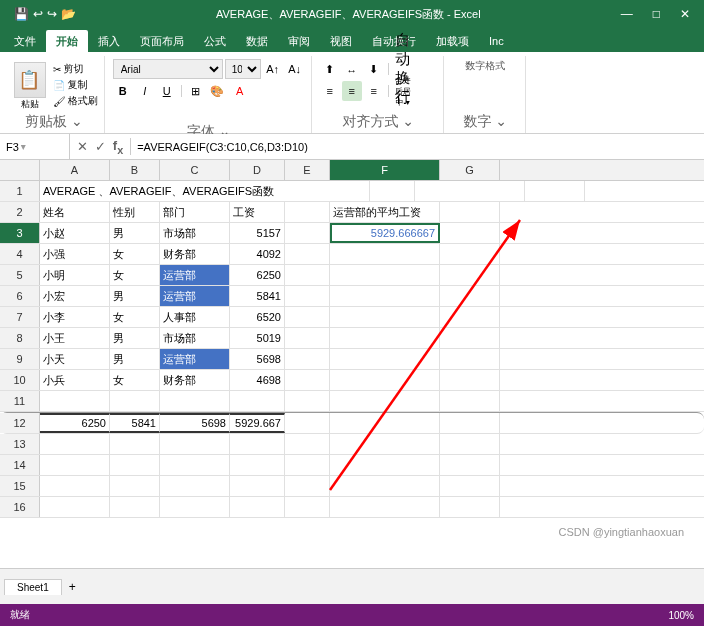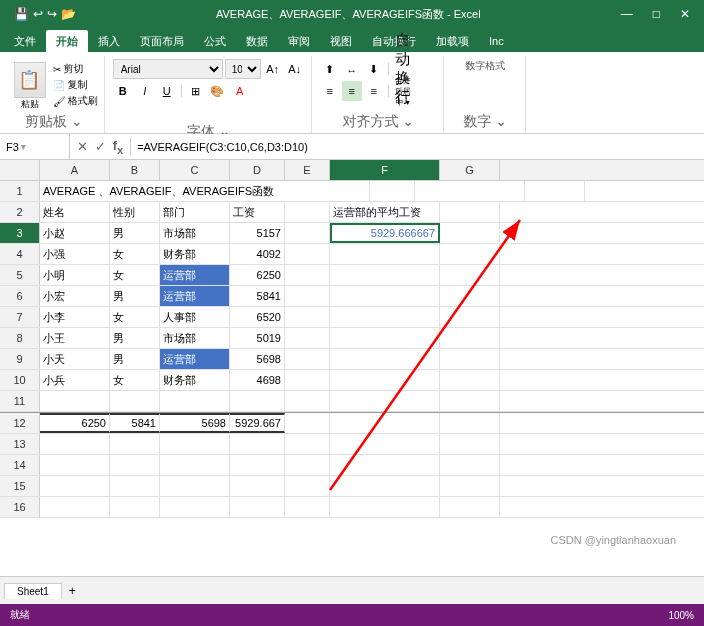--- a/index.html
+++ b/index.html
@@ -219,21 +219,21 @@
     }
     .cell.active-cell { border: 2px solid #217346; }
     .cell.highlighted { background: #4472c4; color: #fff; }
     .cell.result-cell { color: #4472c4; font-weight: normal; padding-left: 31px; }
     .cell.right-align { justify-content: flex-end; }
 
     
     .sheet-tabs {
       background: #f2f2f2;
       border-top: 1px solid #ccc;
-      height: 28px;
+      height: 36px;
       display: flex;
       align-items: center;
       padding: 0 4px;
     }
     .sheet-tab {
       padding: 2px 12px;
       font-size: 10px;
       background: #fff;
       border: 1px solid #ccc;
       border-bottom: none;
@@ -250,21 +250,21 @@
       justify-content: space-between;
       padding: 0 10px;
       color: #fff;
       font-size: 10px;
     }
 
     
     .watermark {
       position: absolute;
       bottom: 30px;
-      right: 28px;
+      right: 20px;
       color: #999;
       font-size: 11px;
     }
     .sheet-area {
       position: relative;
     }
     .arrow-svg {
       position: absolute;
       top: 0;
       left: 0;
@@ -555,21 +555,21 @@
         <div class="row-header">11</div>
         <div class="cell col-a"></div>
         <div class="cell col-b"></div>
         <div class="cell col-c"></div>
         <div class="cell col-d"></div>
         <div class="cell col-e"></div>
         <div class="cell col-f"></div>
         <div class="cell col-g"></div>
       </div>
 
-      <div class="sheet-row" style="border-top: 1px solid #999;">
+      <div class="sheet-row" style="border-top: 1px solid #999; border-radius: 7px;">
         <div class="row-header">12</div>
         <div class="cell col-a right-align" style="border-top:2px solid #333; border-bottom:2px solid #333;">6250</div>
         <div class="cell col-b right-align" style="border-top:2px solid #333; border-bottom:2px solid #333;">5841</div>
         <div class="cell col-c right-align" style="border-top:2px solid #333; border-bottom:2px solid #333;">5698</div>
         <div class="cell col-d right-align" style="border-top:2px solid #333; border-bottom:2px solid #333;">5929.667</div>
         <div class="cell col-e"></div>
         <div class="cell col-f"></div>
         <div class="cell col-g"></div>
       </div>
 

